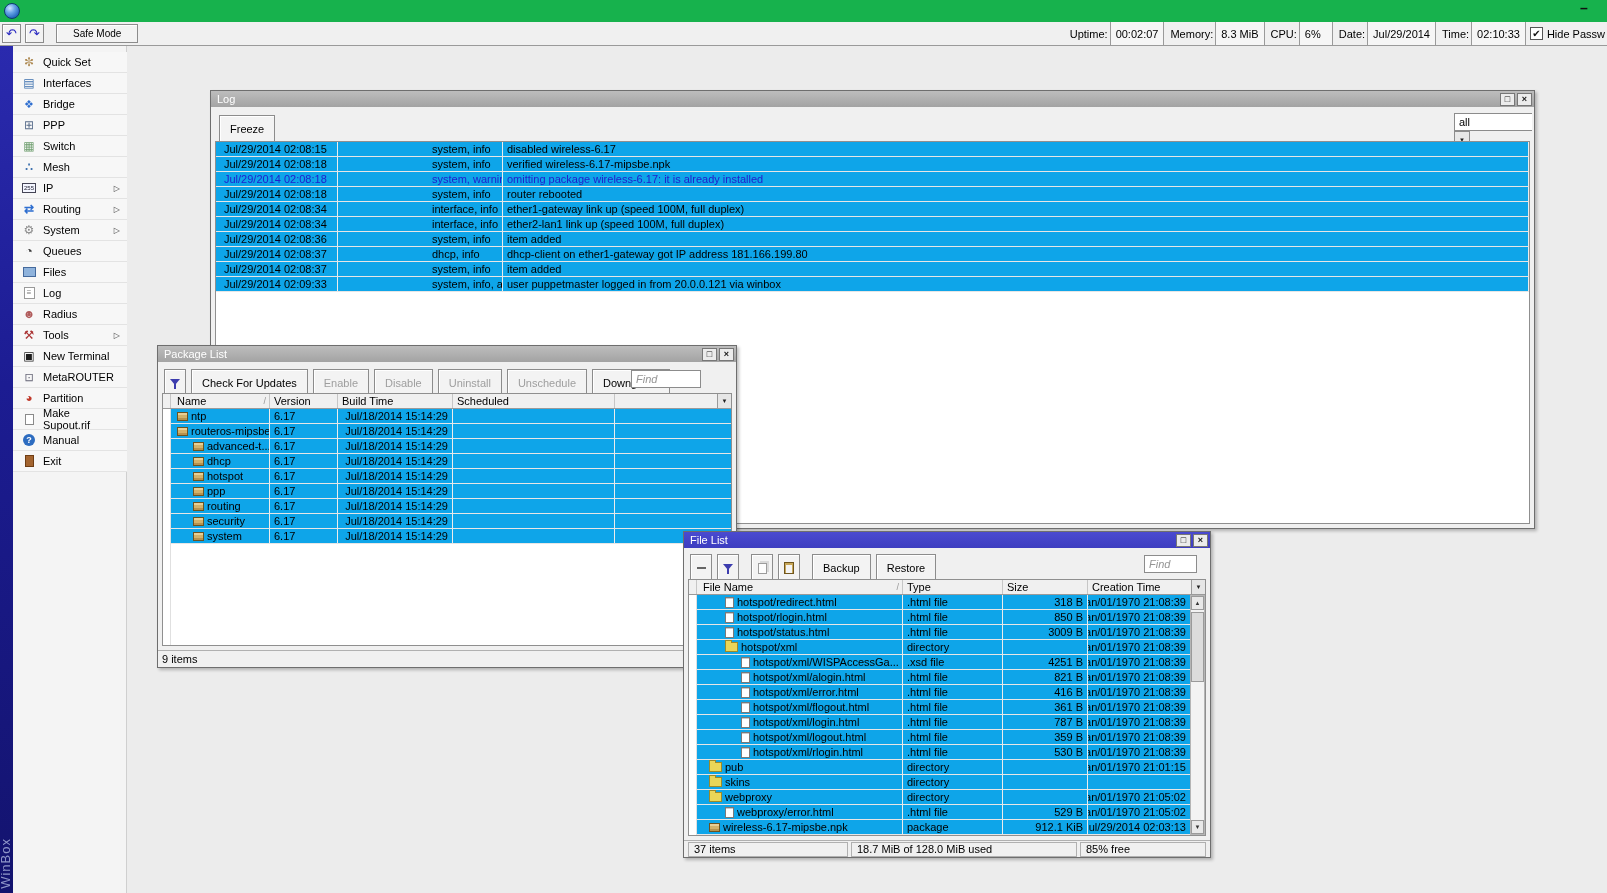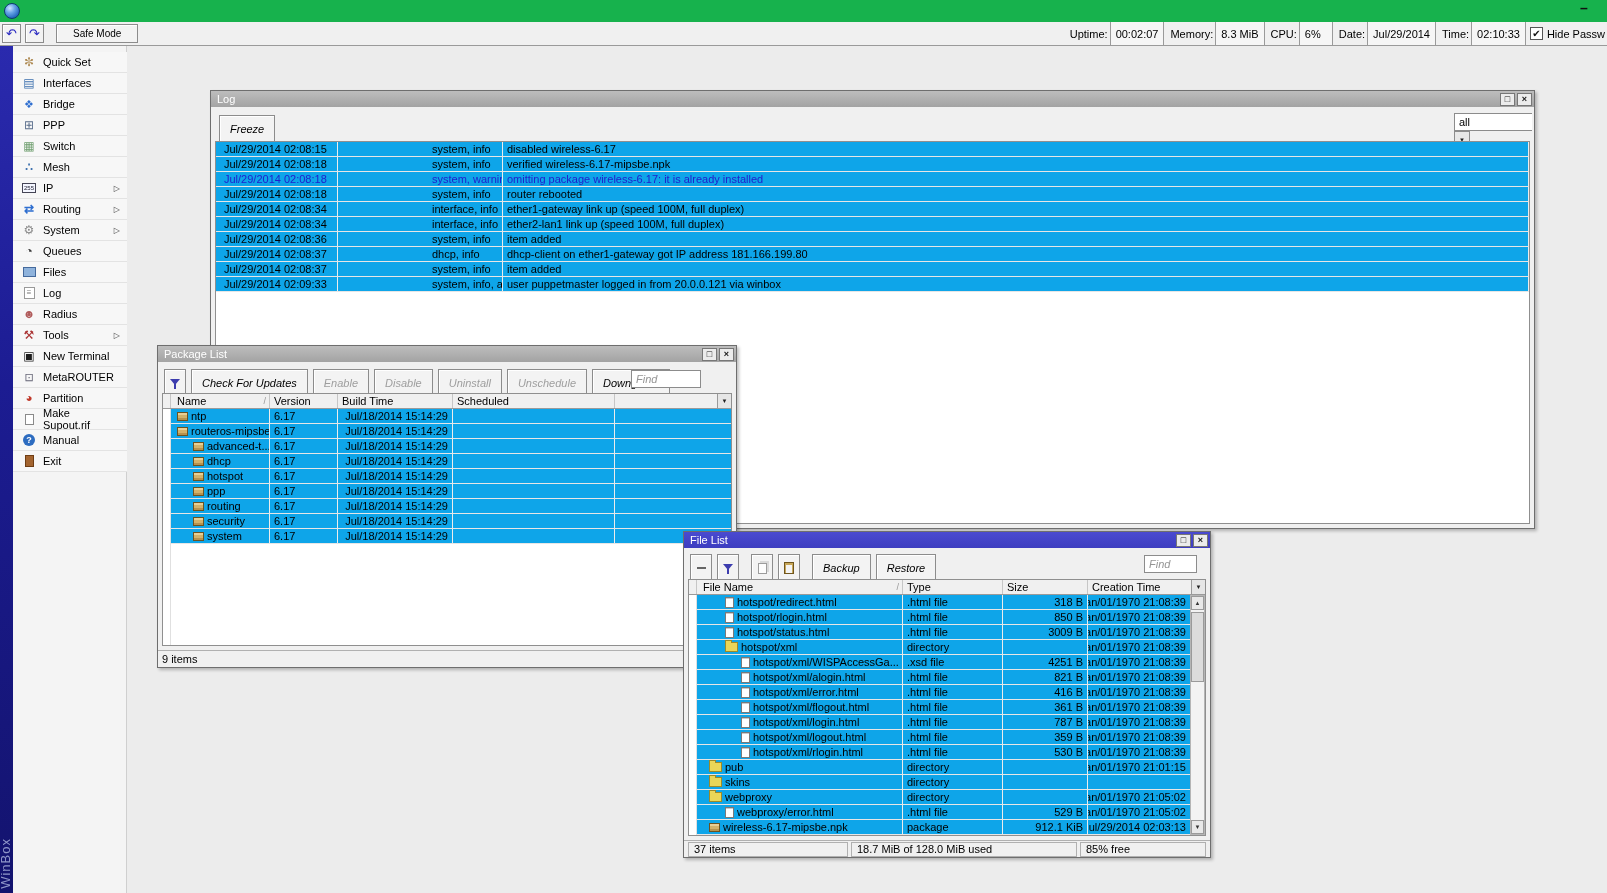--- a/index.html
+++ b/index.html
@@ -102,21 +102,21 @@
   .tbar.inactive { background:linear-gradient(180deg,#bdbdbd,#a3a3a3); }
   .tbar.active   { background:linear-gradient(180deg,#4a4ad0,var(--c-active,#3d3dc0)); }
   .tbar .wbtns { margin-left:auto; display:flex; gap:2px; }
   .wbtn {
     width:15px; height:13px; background:#ececec; border:1px solid #777;
     color:#111; font-size:9px; line-height:11px; text-align:center; font-weight:bold;
   }
   .btn {
     display:inline-flex; align-items:center; justify-content:center;
     height:28px; padding:0 10px; background:#f3f3f3;
-    border:1px solid #8c8c8c; box-shadow:inset 1px 1px 0 #fff; white-space:nowrap;font-style:italic;
+    border:1px solid #8c8c8c; box-shadow:inset 1px 1px 0 #fff; white-space:nowrap;
   }
   .btn.sq { padding:0; width:22px; }
   .btn.disabled { color:#9e9e9e; }
   input.find {
     border:1px solid #8c8c8c; background:#fff; height:18px; padding:0 4px;
     font-family:"Liberation Sans",sans-serif; font-size:11px; width:70px;
   }
   input.find::placeholder { font-style:italic; color:#949494; opacity:1; }
 
   

